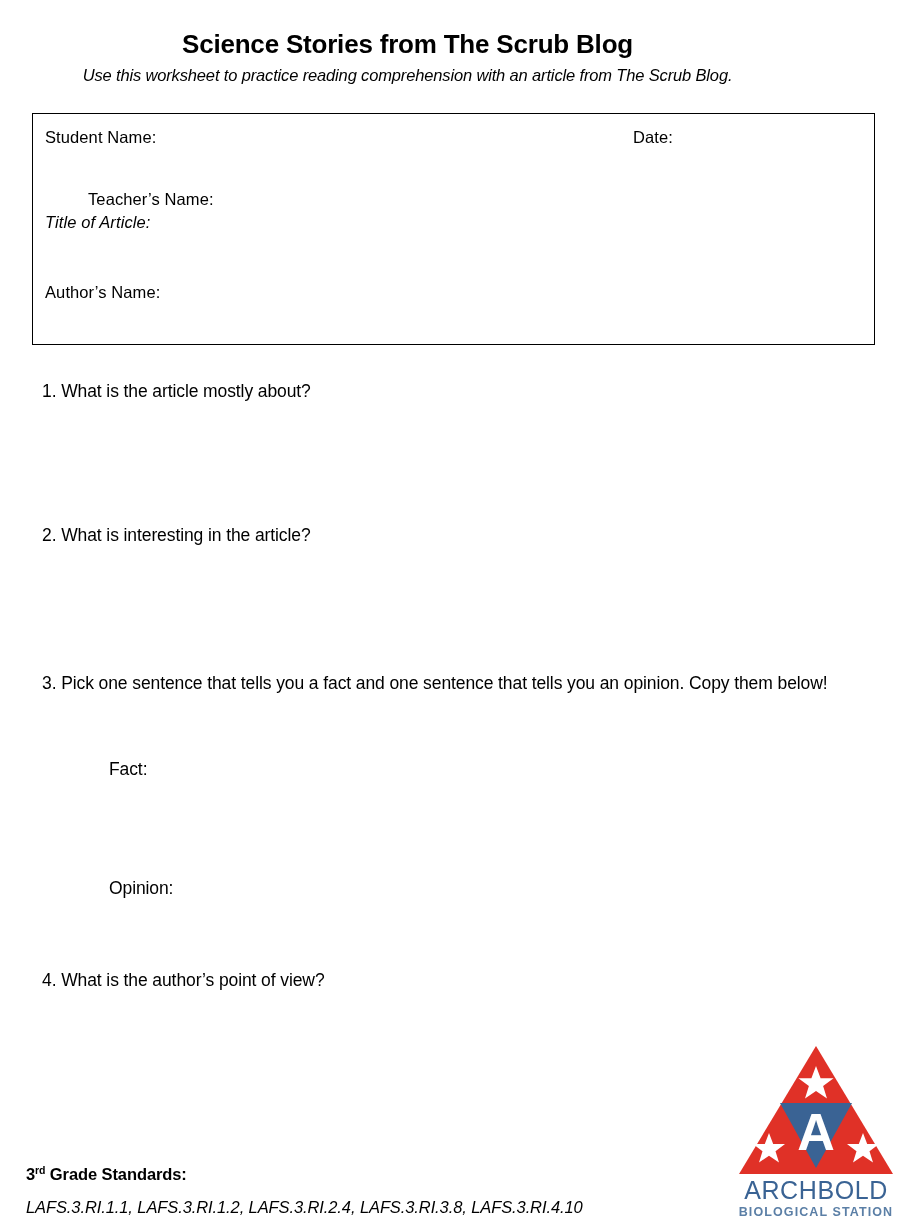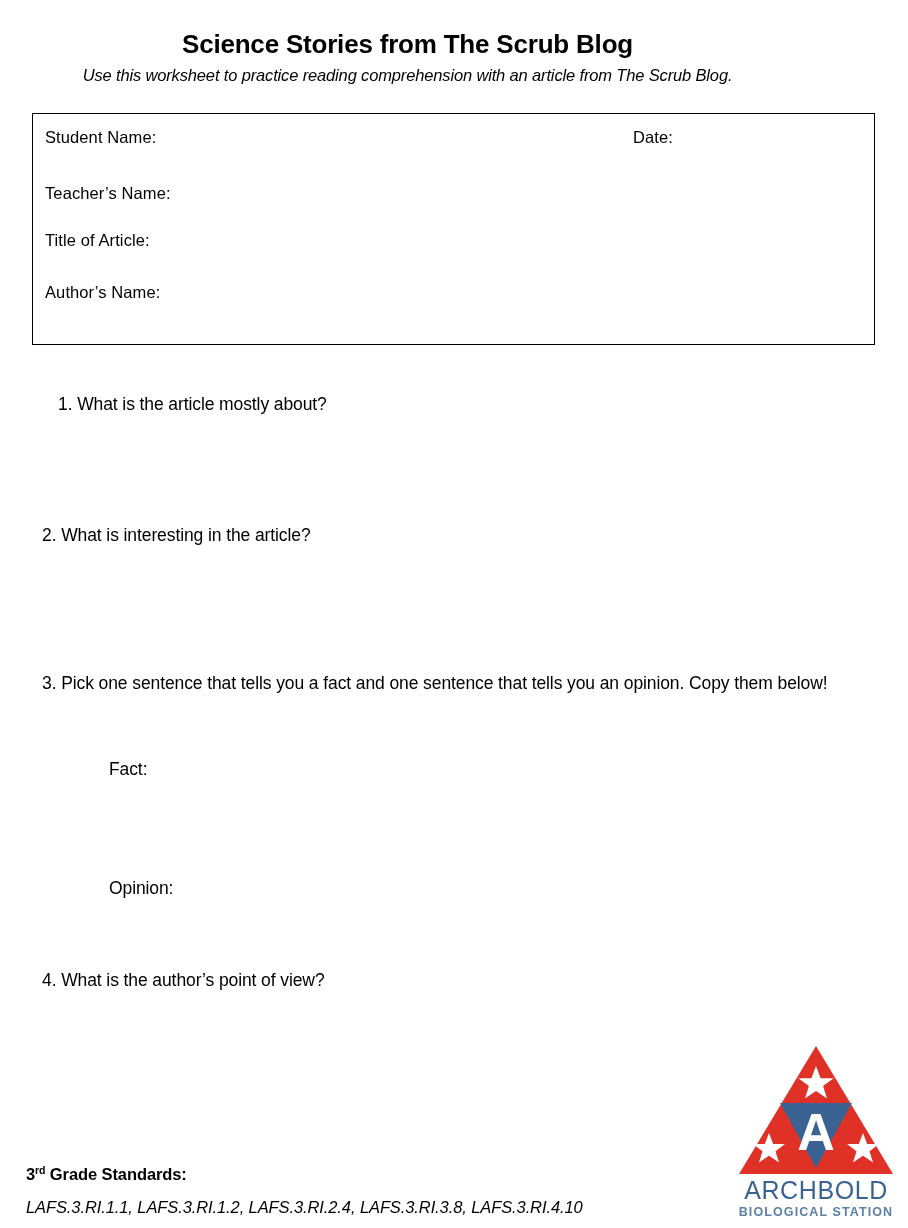--- a/index.html
+++ b/index.html
@@ -55,42 +55,42 @@
     box-sizing: border-box;
   }
   .info-row {
     position: absolute;
     left: 12px;
     font-size: 16.5px;
     letter-spacing: 0.1px;
     white-space: nowrap;
   }
   .info-row.r1 { top: 14px; }
-  .info-row.r2 { top: 70px; }
-  .info-row.r3 { top: 117px; }
+  .info-row.r2 { top: 76px; margin-left: 43px; }
+  .info-row.r3 { top: 99px; font-style: italic; }
   .info-row.r4 { top: 169px; }
   .info-date {
     position: absolute;
     left: 600px;
     top: 14px;
     font-size: 16.5px;
     letter-spacing: 0.1px;
     white-space: nowrap;
   }
 
   
   .question {
     position: absolute;
     left: 42px;
     font-size: 17.5px;
     line-height: 1.62;
     letter-spacing: -0.1px;
     color: #000;
   }
-  .q1 { top: 390px; margin-left: 16px; }
+  .q1 { top: 377px; }
   .q2 { top: 521px; }
   .q3 { top: 669px; width: 790px; }
   .q4 { top: 966px; width: 790px; }
 
   .q-sub {
     position: absolute;
     left: 109px;
     font-size: 17.5px;
     letter-spacing: -0.1px;
     color: #000;

